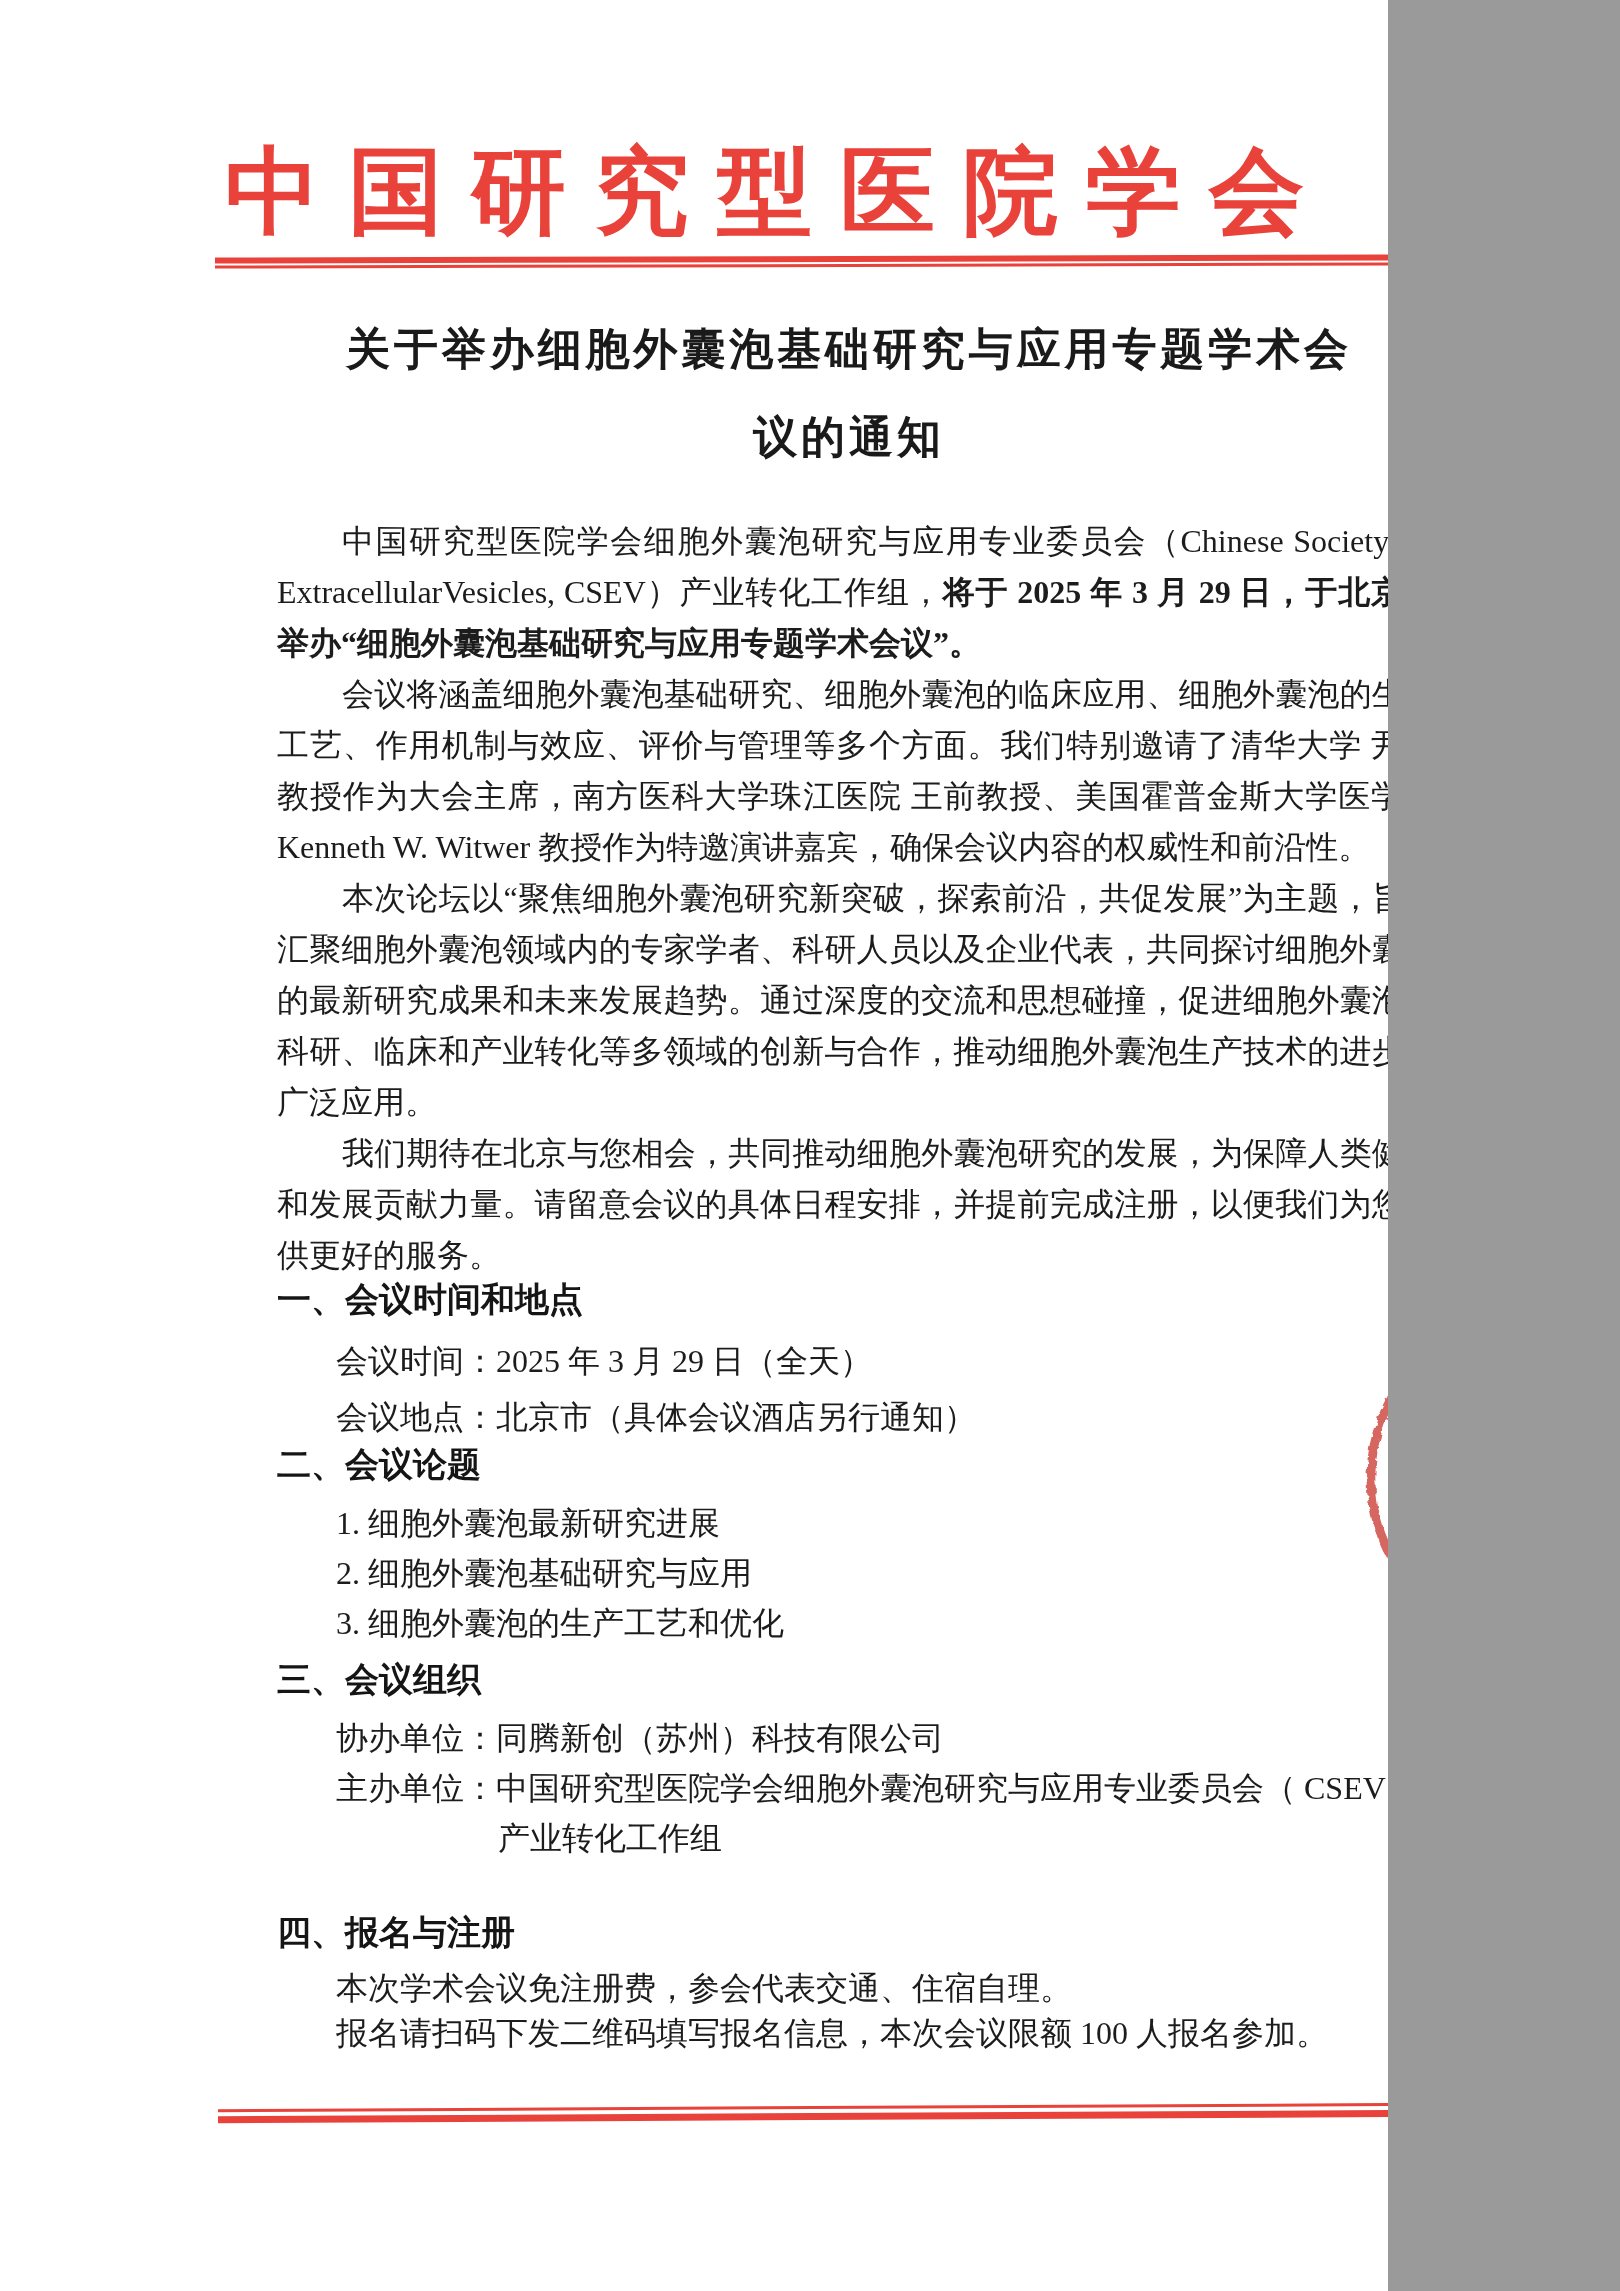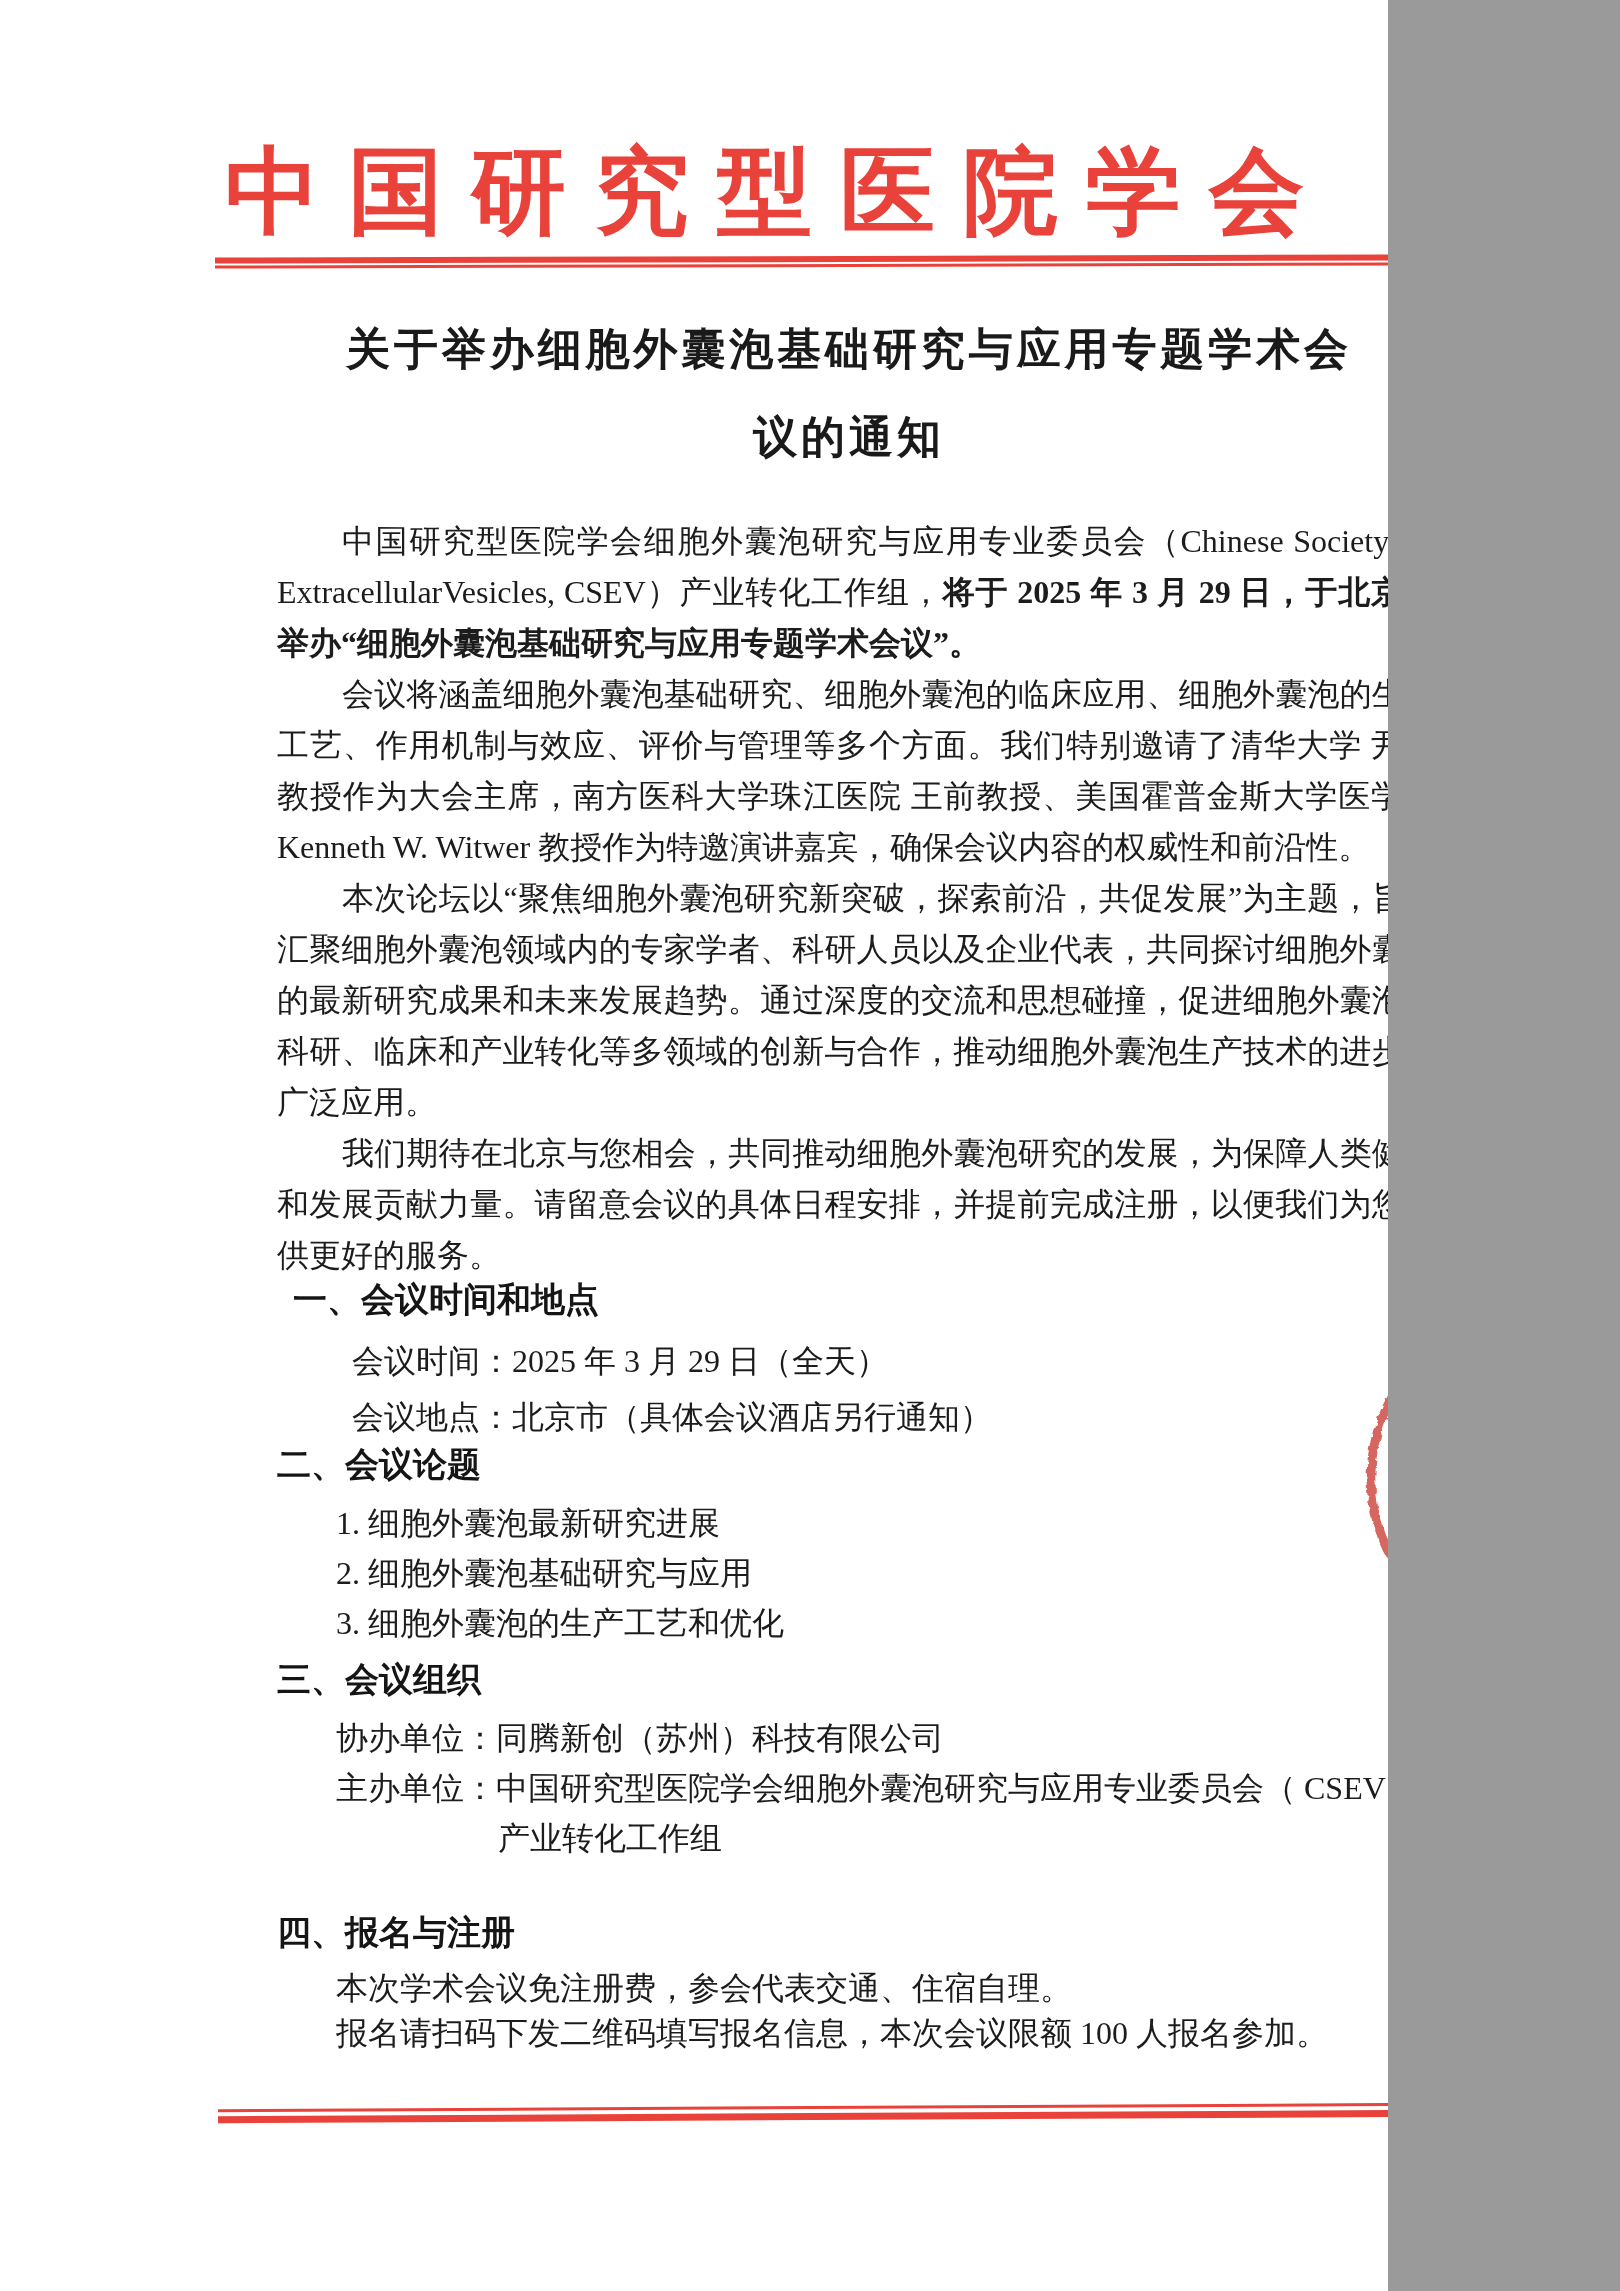--- a/index.html
+++ b/index.html
@@ -69,21 +69,21 @@
     <div>议的通知</div>
   </div>
 
   <div class="body-text">
     <p><span>中国研究型医院学会细胞外囊泡研究与应用专业委员会（Chinese Society for ExtracellularVesicles, CSEV）产业转化工作组，</span><span class="bold-inline">将于 2025 年 3 月 29 日，于北京市举办“细胞外囊泡基础研究与应用专题学术会议”。</span></p>
     <p>会议将涵盖细胞外囊泡基础研究、细胞外囊泡的临床应用、细胞外囊泡的生产工艺、作用机制与效应、评价与管理等多个方面。我们特别邀请了清华大学 尹航教授作为大会主席，南方医科大学珠江医院 王前教授、美国霍普金斯大学医学院 Kenneth W. Witwer 教授作为特邀演讲嘉宾，确保会议内容的权威性和前沿性。</p>
     <p>本次论坛以“聚焦细胞外囊泡研究新突破，探索前沿，共促发展”为主题，旨在汇聚细胞外囊泡领域内的专家学者、科研人员以及企业代表，共同探讨细胞外囊泡的最新研究成果和未来发展趋势。通过深度的交流和思想碰撞，促进细胞外囊泡在科研、临床和产业转化等多领域的创新与合作，推动细胞外囊泡生产技术的进步和广泛应用。</p>
     <p>我们期待在北京与您相会，共同推动细胞外囊泡研究的发展，为保障人类健康和发展贡献力量。请留意会议的具体日程安排，并提前完成注册，以便我们为您提供更好的服务。</p>
   </div>
 
-  <div class="section sec1" style="top:1278px;margin-left:16px;">
+  <div class="section sec1" style="top:1278px;">
     <h2 class="sec-heading">一、会议时间和地点</h2>
     <div class="sec-lines">
       <div class="sec-line">会议时间：2025 年 3 月 29 日（全天）</div>
       <div class="sec-line">会议地点：北京市（具体会议酒店另行通知）</div>
     </div>
   </div>
 
   <div class="section sec2" style="top:1443px;">
     <h2 class="sec-heading">二、会议论题</h2>
     <div class="sec-lines">

